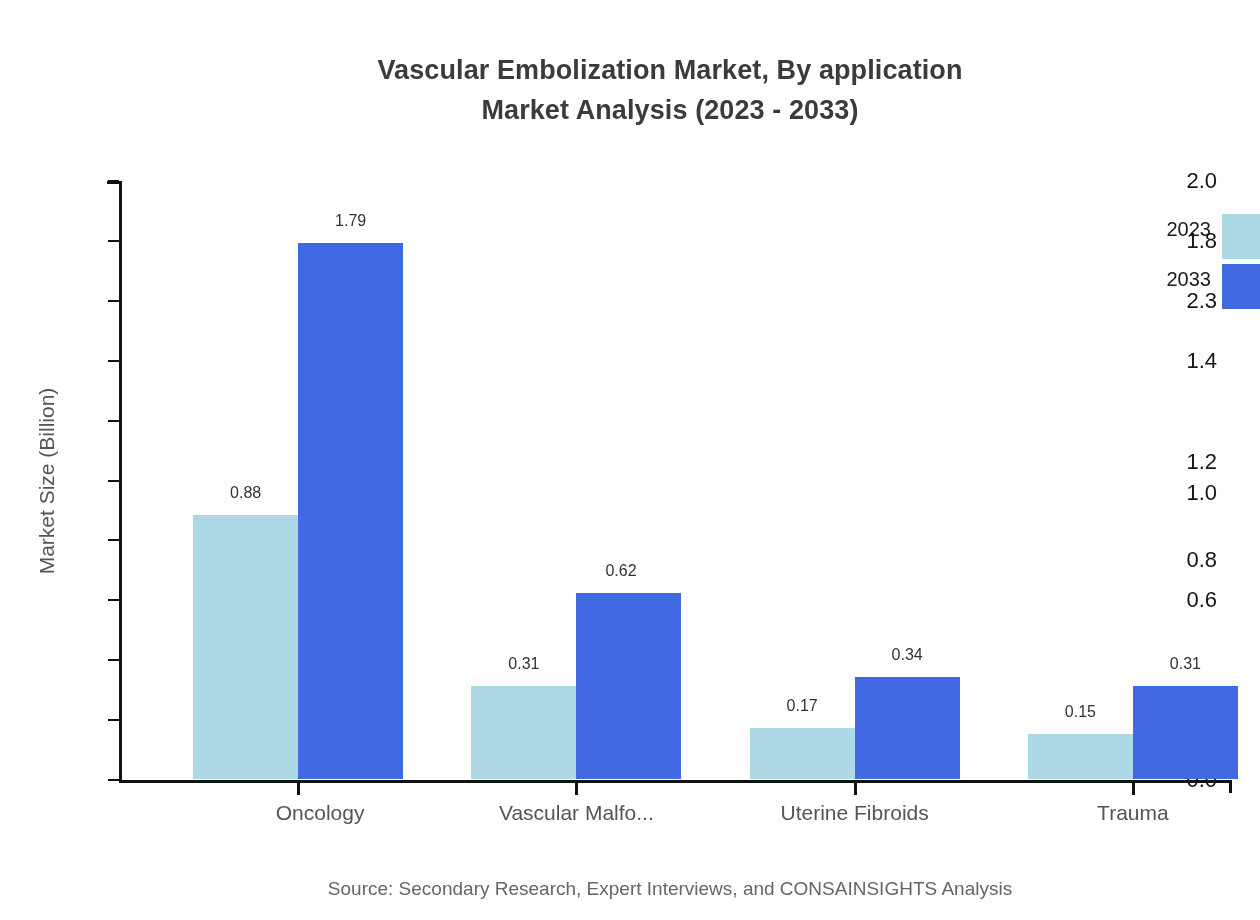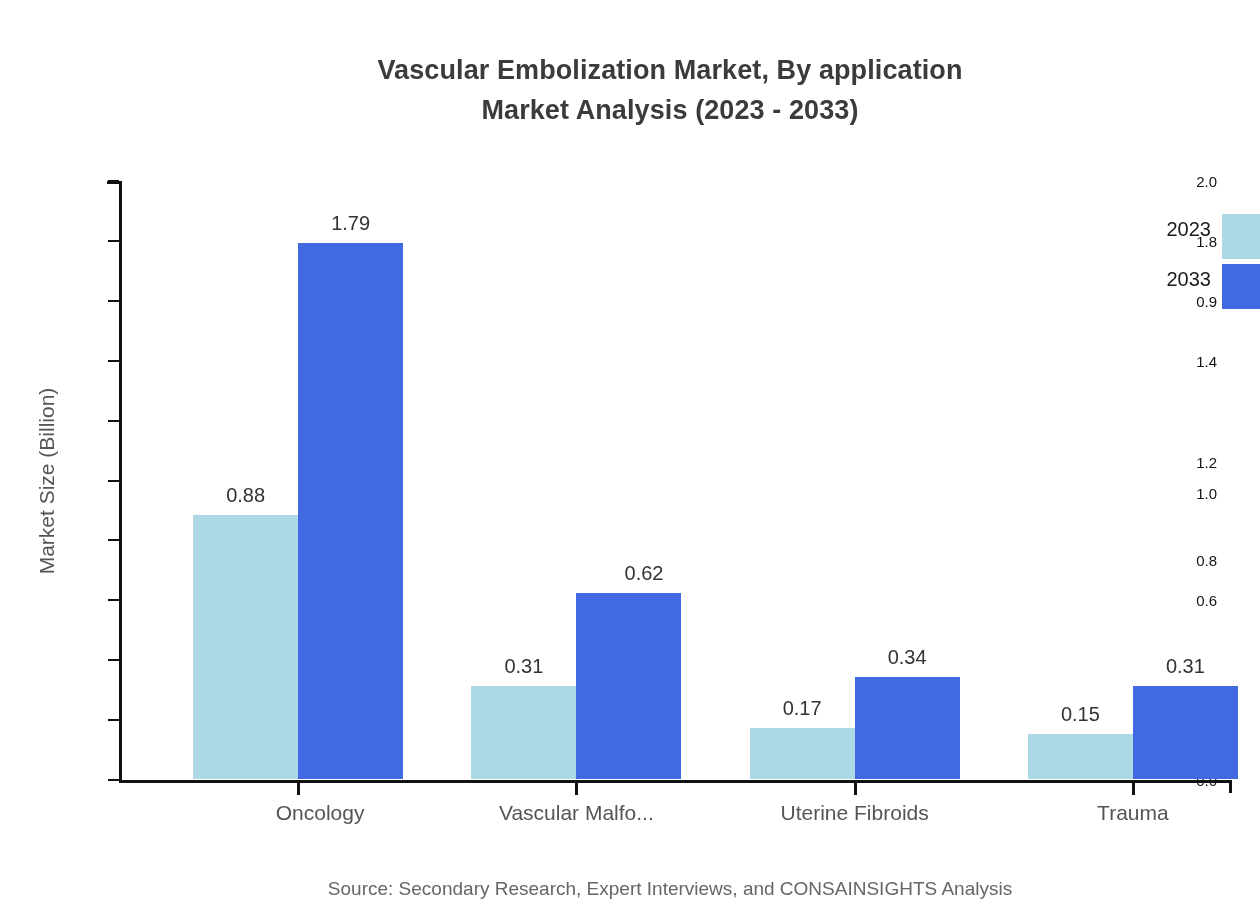--- a/index.html
+++ b/index.html
@@ -81,21 +81,21 @@
     position: absolute;
     left: -11px;
     width: 11px;
     height: 2px;
     background: #111111;
   }
   .ytick-label {
     position: absolute;
     right: 15px;
     transform: translateY(-50%);
-    font-size: 15px;
+    font-size: 22px;
     color: #151515;
     white-space: nowrap;
     text-align: right;
   }
   .xtick {
     position: absolute;
     top: 602px;
     width: 3px;
     height: 12px;
     background: #111111;
@@ -116,21 +116,21 @@
   .bar {
     position: absolute;
     bottom: 3px;
   }
   .bar.s2023 { background: #ADD8E6; }
   .bar.s2033 { background: #4169E1; }
 
   .bar-value {
     position: absolute;
     transform: translateX(-50%);
-    font-size: 20px;
+    font-size: 16px;
     color: #333333;
     white-space: nowrap;
   }
 
   .cat-label {
     position: absolute;
     top: 620px;
     transform: translateX(-50%);
     font-size: 21px;
     color: #555555;
@@ -204,41 +204,41 @@
       <div class="ytick-label" style="top: 419.3px;">0.6</div>
       <div class="ytick" style="top: 358.4px;"></div>
       <div class="ytick-label" style="top: 359.4px; margin-top: 20px;">0.8</div>
       <div class="ytick" style="top: 298.5px;"></div>
       <div class="ytick-label" style="top: 312px;">1.0</div>
       <div class="ytick" style="top: 238.6px;"></div>
       <div class="ytick-label" style="top: 239.6px; margin-top: 41px;">1.2</div>
       <div class="ytick" style="top: 178.7px;"></div>
       <div class="ytick-label" style="top: 179.7px;">1.4</div>
       <div class="ytick" style="top: 118.8px;"></div>
-      <div class="ytick-label" style="top: 119.8px;">0.9</div>
+      <div class="ytick-label" style="top: 119.8px;">2.3</div>
       <div class="ytick" style="top: 58.9px;"></div>
       <div class="ytick-label" style="top: 59.9px;">1.8</div>
       <div class="ytick" style="top: -1px;"></div>
       <div class="ytick-label" style="top: 0px;">2.0</div>
     </div>
   <div id="x-ticks">
       <div class="xtick" style="left: 178.125px;"></div>
       <div class="xtick" style="left: 456.375px;"></div>
       <div class="xtick" style="left: 734.625px;"></div>
       <div class="xtick" style="left: 1012.88px;"></div>
     </div>
   <div id="bars-layer">
       <div class="bar s2023" style="left: 74.125px; width: 105px; height: 263.56px;"></div>
       <div class="bar-value" style="left: 126.625px; top: 303.44px;">0.88</div>
       <div class="bar s2033" style="left: 179.125px; width: 105px; height: 536.105px;"></div>
       <div class="bar-value" style="left: 231.625px; top: 30.895px;">1.79</div>
       <div class="bar s2023" style="left: 352.375px; width: 105px; height: 92.845px;"></div>
       <div class="bar-value" style="left: 404.875px; top: 474.155px;">0.31</div>
       <div class="bar s2033" style="left: 457.375px; width: 105px; height: 185.69px;"></div>
-      <div class="bar-value" style="left: 525px; top: 381.31px;">0.62</div>
+      <div class="bar-value" style="left: 502px; top: 381.31px;">0.62</div>
       <div class="bar s2023" style="left: 630.625px; width: 105px; height: 50.915px;"></div>
       <div class="bar-value" style="left: 683.125px; top: 516.085px;">0.17</div>
       <div class="bar s2033" style="left: 735.625px; width: 105px; height: 101.83px;"></div>
       <div class="bar-value" style="left: 788.125px; top: 465.17px;">0.34</div>
       <div class="bar s2023" style="left: 908.875px; width: 105px; height: 44.925px;"></div>
       <div class="bar-value" style="left: 961.375px; top: 522.075px;">0.15</div>
       <div class="bar s2033" style="left: 1013.88px; width: 105px; height: 92.845px;"></div>
       <div class="bar-value" style="left: 1066.38px; top: 474.155px;">0.31</div>
     </div>
   <div id="cat-labels">

